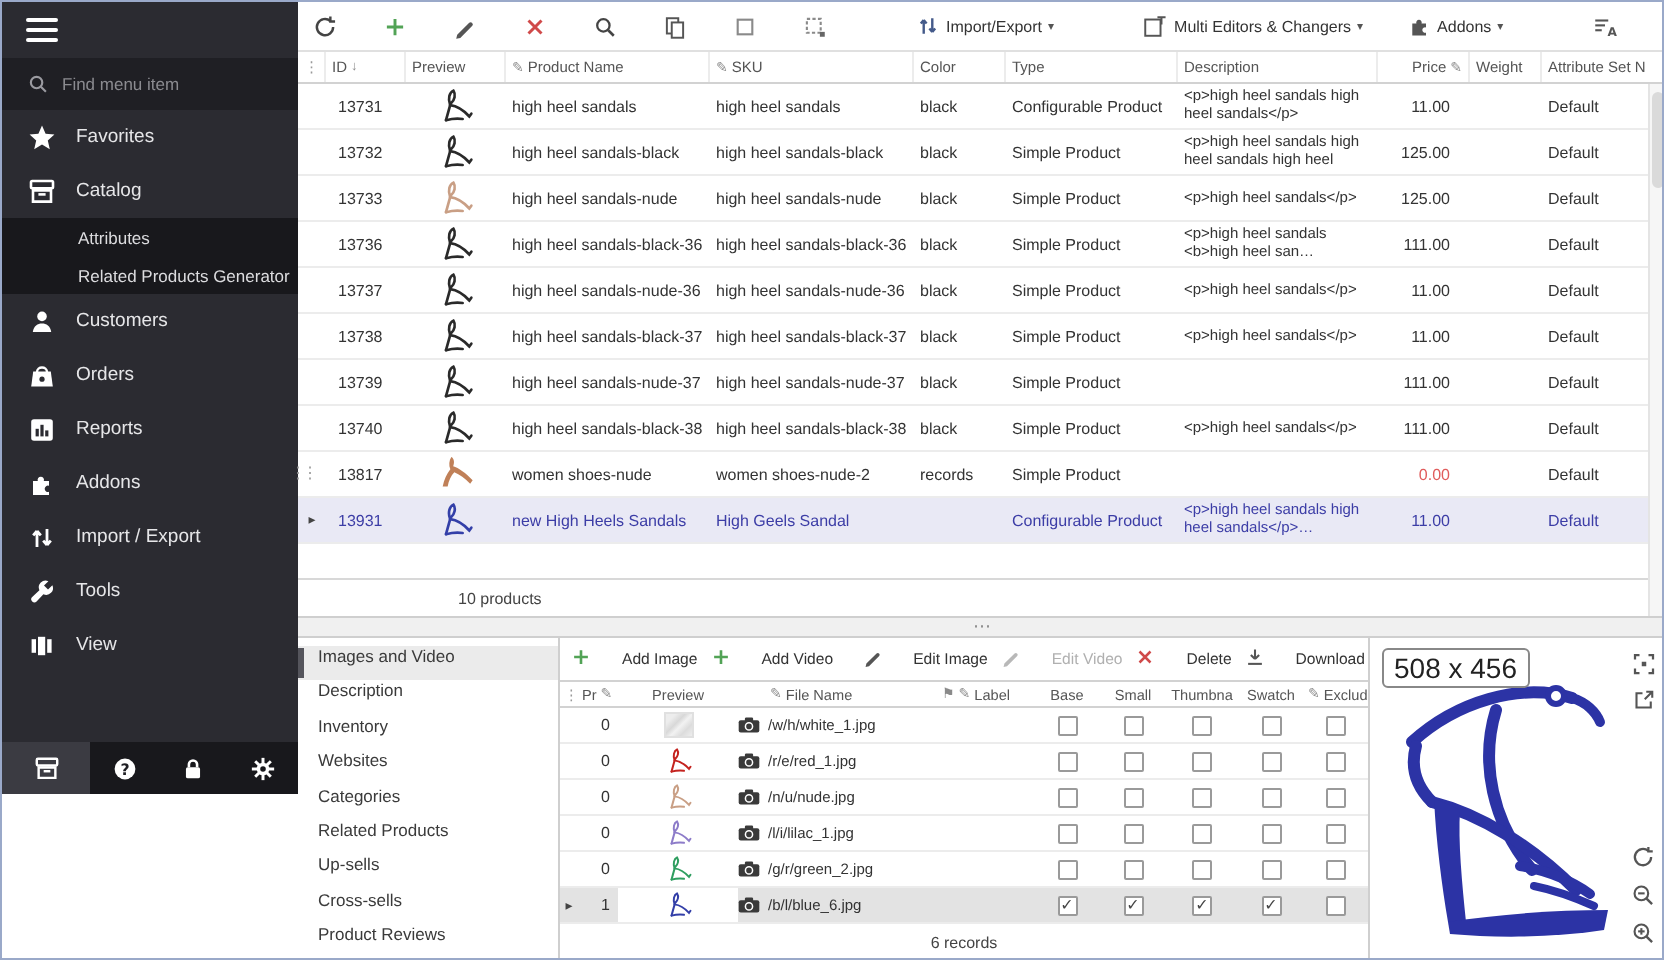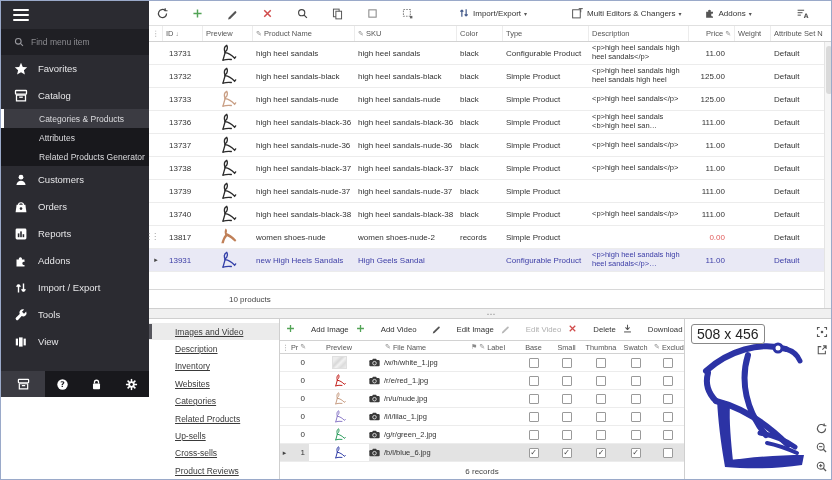--- a/index.html
+++ b/index.html
@@ -57,21 +57,21 @@
   .pfoot { height:20px; border-top:1px solid #d8d8d8; display:flex; align-items:center; padding-left:80px; font-size:8px; color:#444; }
   .vscroll { position:absolute; right:0; top:16px; bottom:0; width:9px; background:#f6f6f6; border-left:1px solid #e4e4e4; }
   .vscroll .thumb { position:absolute; left:1px; right:1px; top:4px; height:48px; background:#dadada; border-radius:3px; }
   .lefthandle { position:absolute; left:-4px; top:208px; width:5px; height:22px; color:#9a9a9a; font-size:8px; line-height:5px; letter-spacing:-2px; }
 
   .hsplit { height:10px; background:#f0f0f0; border-bottom:1px solid #cfcfcf; display:flex; align-items:center; justify-content:center; color:#8a8a8a; font-size:9px; cursor:row-resize; }
 
   
   .bottom { display:flex; height:162px; }
   .tabs { width:131px; border-right:1px solid #cfcfcf; padding-top:4px; background:#fff; }
-  .tab { height:17.4px; display:flex; align-items:center; padding-left:26px; font-size:8.5px; color:#3a3a3a; cursor:pointer; position:relative;text-decoration:underline; }
+  .tab { height:17.4px; display:flex; align-items:flex-start; padding-left:10px; font-size:8.5px; color:#3a3a3a; cursor:pointer; position:relative; }
   .tab.active { background:#ebebeb; }
   .tab.active::before { content:""; position:absolute; left:0; top:1px; bottom:1px; width:3px; background:#55555c; }
 
   .media { width:404px; display:flex; flex-direction:column; }
   .mtoolbar { height:21px; display:flex; align-items:center; gap:2px; padding:0 3px; white-space:nowrap; }
   .mtoolbar .tbtn { font-size:7.8px; padding:1px 2px;gap:15px; }
   .mtoolbar .tbtn.disabled { color:#b0b0b0; cursor:default; }
   .mtoolbar .overflow { margin-left:auto; color:#555; font-size:6px; cursor:pointer; }
   .mgrid-head, .mrow { display:grid; grid-template-columns:9px 20px 60px 100px 48px 33px 33px 36px 33px 32px; align-items:center; }
   .mgrid-head { height:14px; border-top:1px solid #d2d2d2; border-bottom:1px solid #d2d2d2; color:#555; font-size:7.3px; }
@@ -127,23 +127,20 @@
     <div class="sb-item">
       <svg width="14" height="14" viewBox="0 0 14 14">
           <rect x="1.5" y="1.5" width="11" height="3.6" rx="0.6" fill="none" stroke="#fff" stroke-width="1.3"></rect>
           <path d="M2.5 6.2 h9 v5.6 h-9 z" fill="none" stroke="#fff" stroke-width="1.3"></path>
           <line x1="5.2" y1="8.2" x2="8.8" y2="8.2" stroke="#fff" stroke-width="1.3"></line>
         </svg>
       <span>Catalog</span>
     </div>
 
     <div class="sb-sub" id="sb-sub">
-        <div class="sb-subitem active">
-          <span>Categories &amp; Products</span>
-        </div>
         <div class="sb-subitem">
           <span>Attributes</span>
         </div>
         <div class="sb-subitem">
           <span>Related Products Generator</span>
         </div>
       </div>
 
     <div class="sb-item">
       <svg width="14" height="14" viewBox="0 0 14 14">

